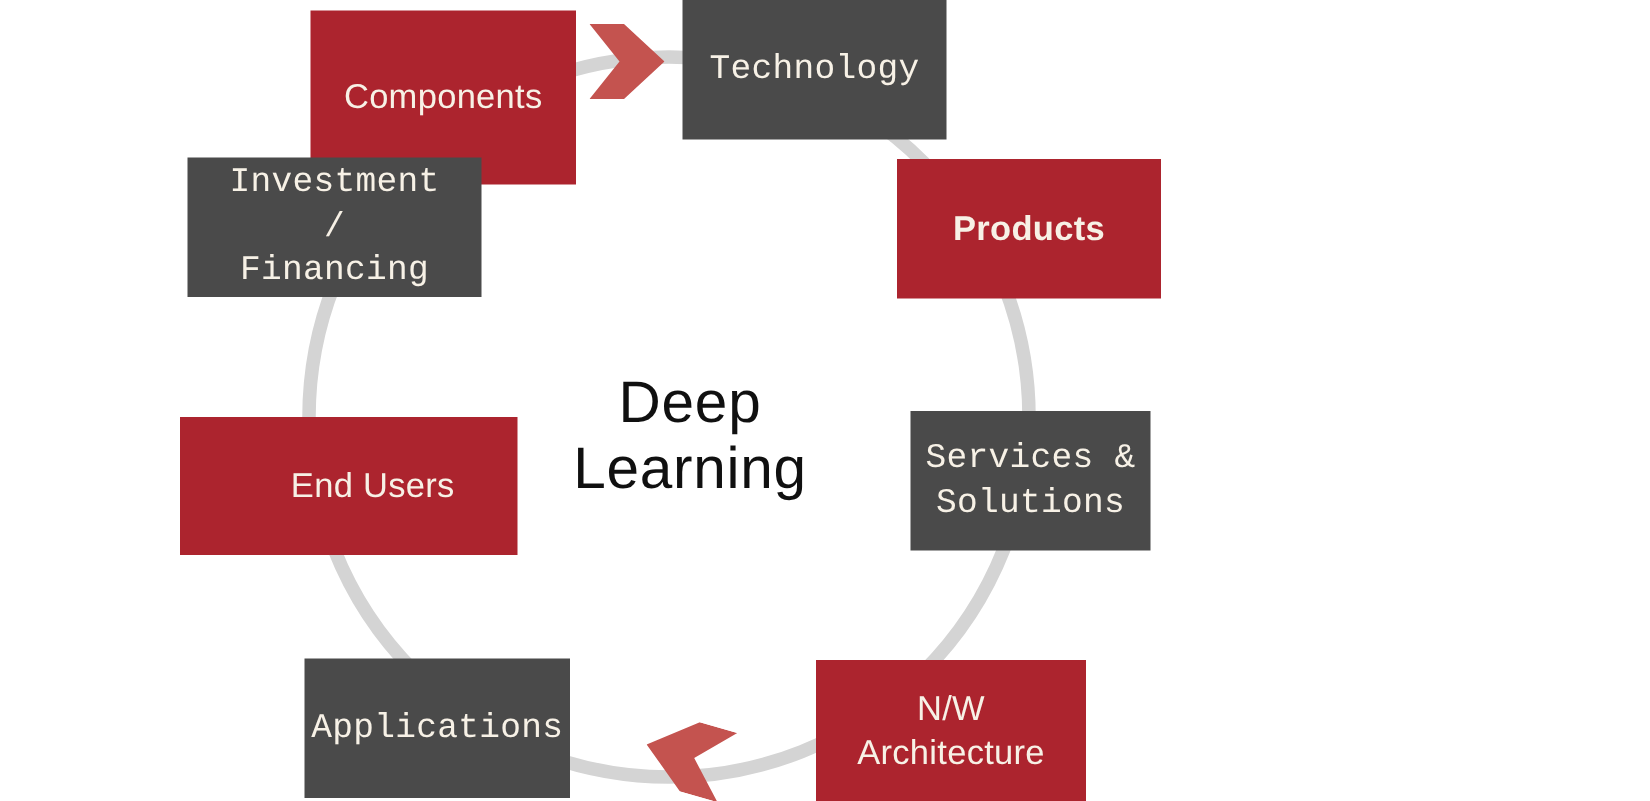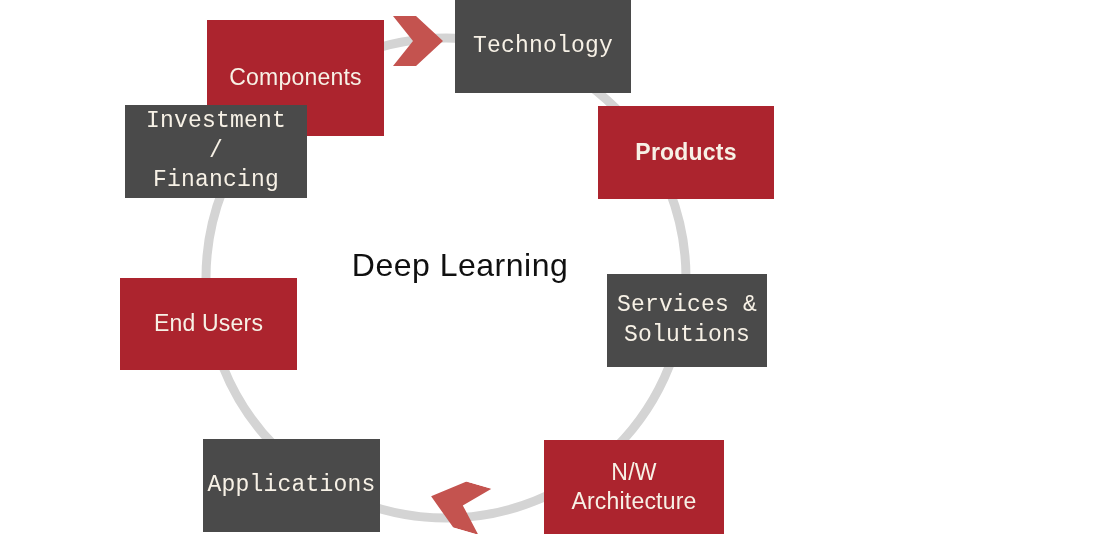--- a/index.html
+++ b/index.html
@@ -26,35 +26,35 @@
     text-align: center;
     color: var(--box-text, #f7f1e6);
     font-size: 23px;
     line-height: 1.28;
     white-space: pre-line;
     letter-spacing: 0.2px;
   }
   .node.red  { background: var(--box-red, #ac242e); }
   .node.gray { background: var(--box-gray, #4a4a4a); font-family: Liberation Mono, monospace; }
 
-  .node-components   { left: 207px; top: 20px;   width: 177px; height: 116px; }
+  .node-components   { left: 207px; top: 7px;   width: 177px; height: 116px; }
   .node-technology   { left: 455px; top: 0px;   width: 176px; height: 93px; }
-  .node-investment   { left: 125px; top: 105px; width: 182px; height: 93px; }
+  .node-investment   { left: 125px; top: 105px; width: 196px; height: 93px; }
   .node-products     { left: 598px; top: 106px; width: 176px; height: 93px; font-weight: bold; }
-  .node-endusers     { left: 120px; top: 278px; width: 177px; height: 92px; }
+  .node-endusers     { left: 120px; top: 278px; width: 193px; height: 92px; padding-left: 32px; }
   .node-services     { left: 607px; top: 274px; width: 160px; height: 93px; }
   .node-applications { left: 203px; top: 439px; width: 177px; height: 93px; }
   .node-nwarch       { left: 544px; top: 440px; width: 180px; height: 94px; }
 
   .diagram-title {
     position: absolute;
     z-index: 2;
     left: 330px; top: 247px; width: 260px;
     text-align: center;
-    font-size: 32px;
+    font-size: 39px;
     color: var(--title-text, #101010);
     letter-spacing: 0.5px;
   }
   #arrow-right { left: 393px; top: 16px; }
   #arrow-left  { left: 430px; top: 480px; transform: rotate(16deg); }
 </style>
 </head>
 <body>
 
 <div id="stage">

